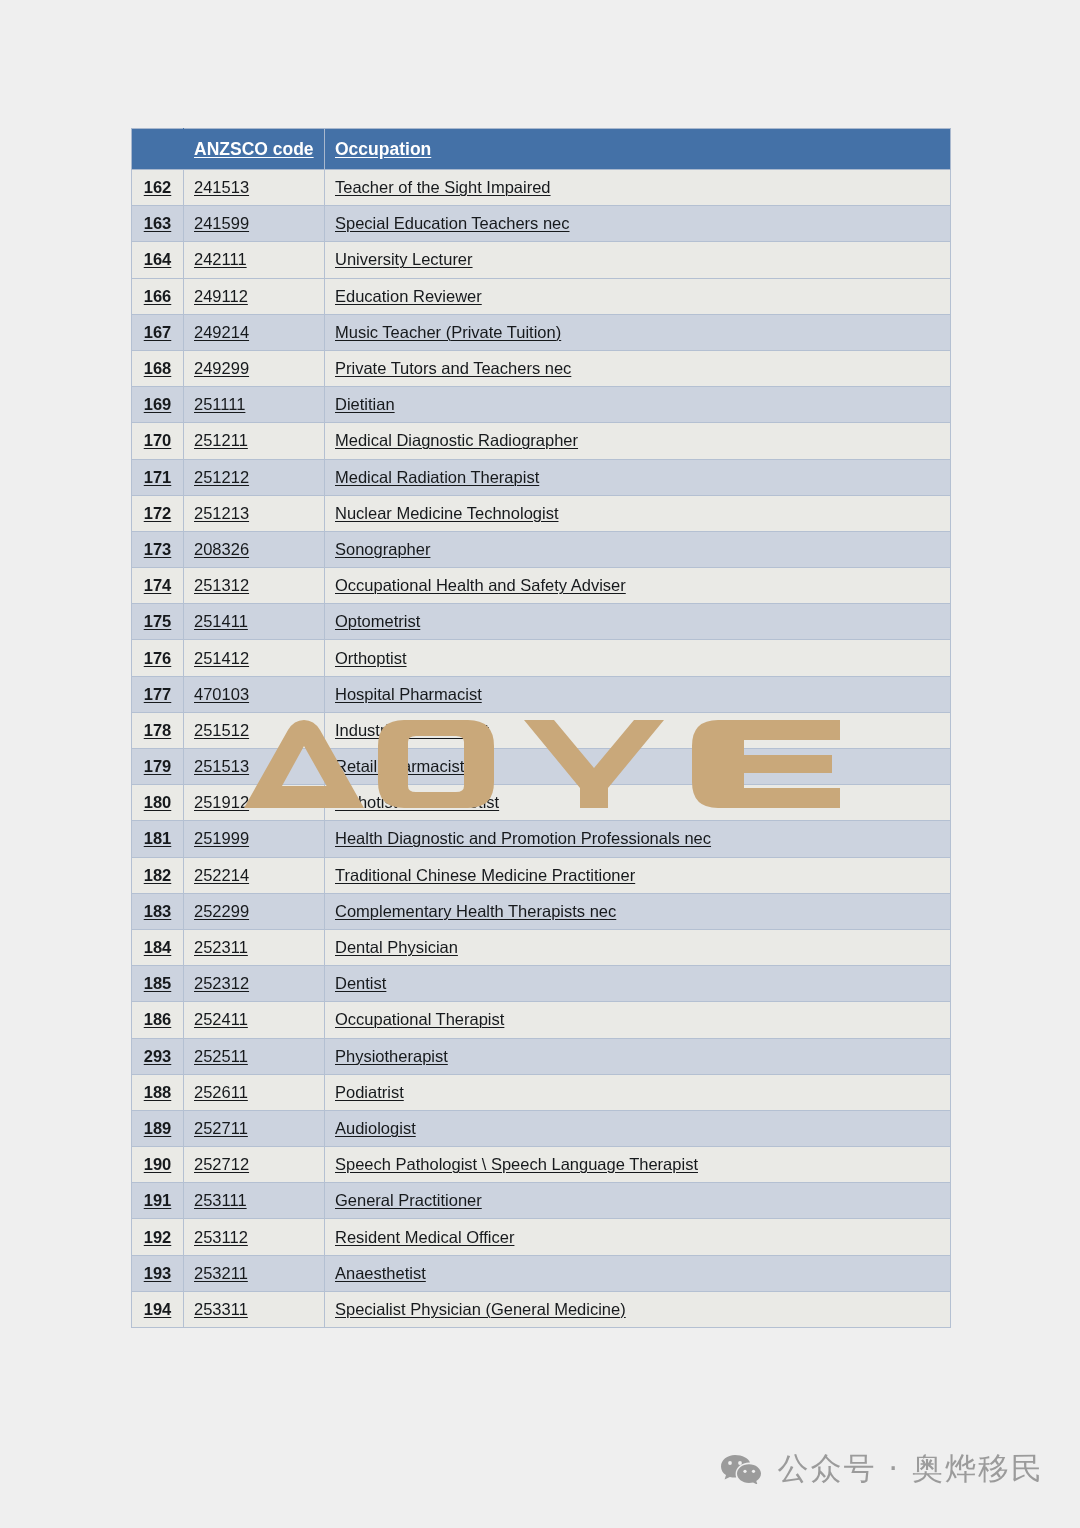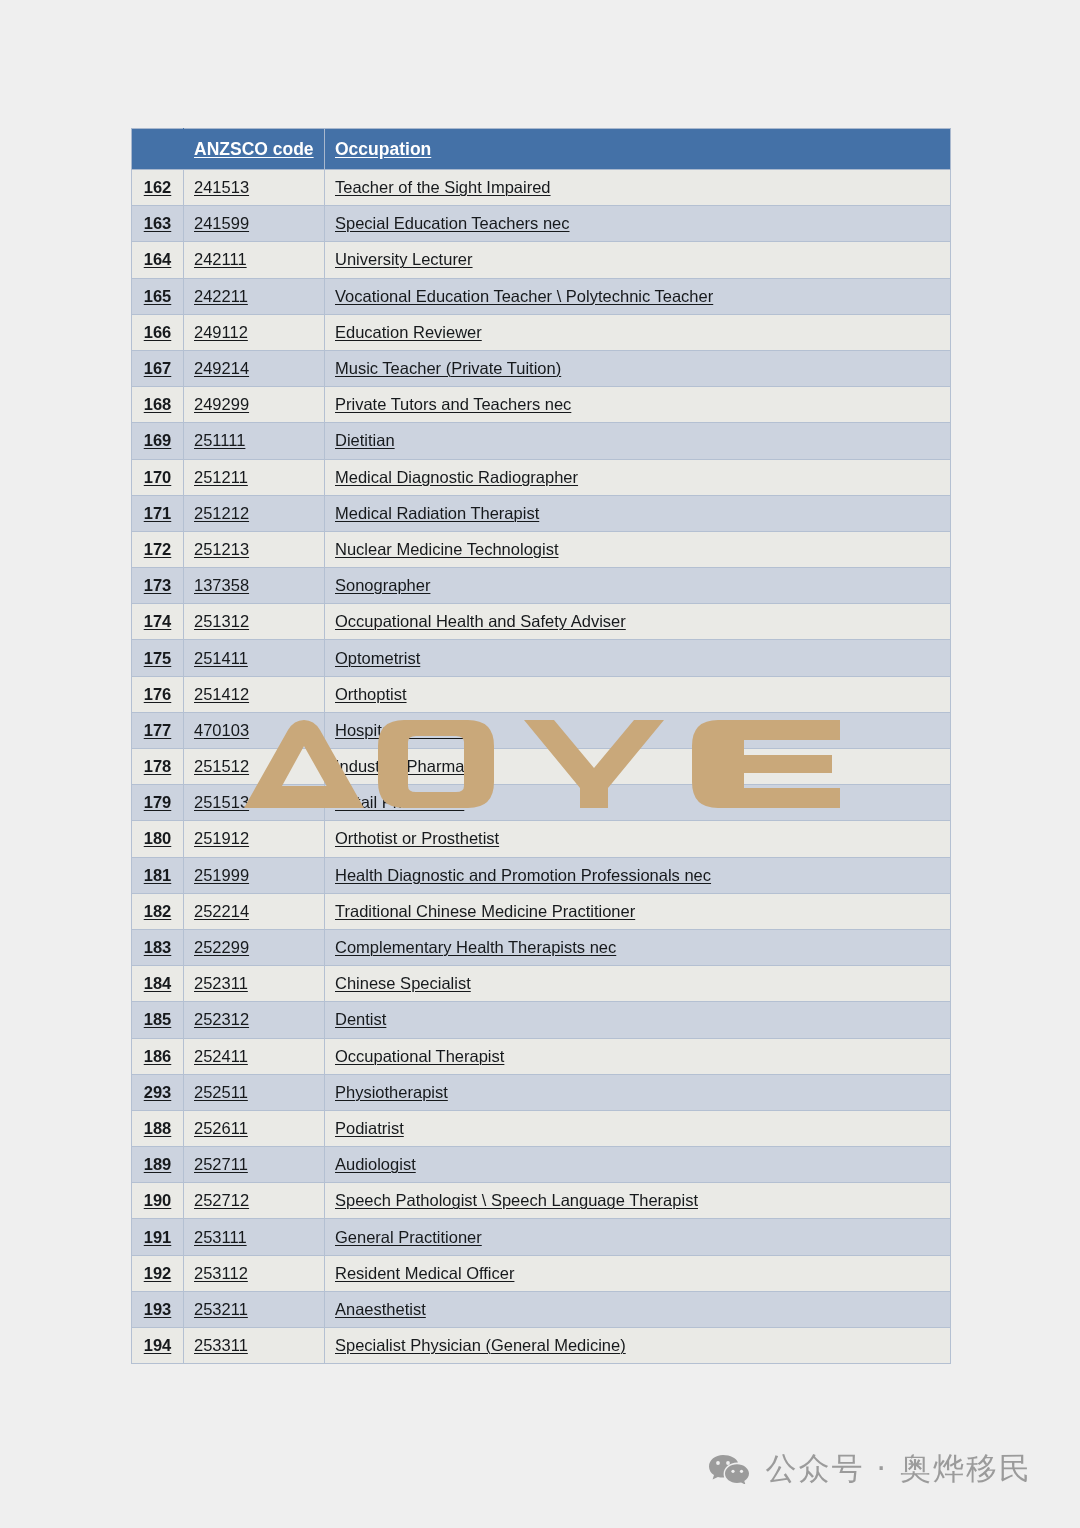--- a/index.html
+++ b/index.html
@@ -100,21 +100,21 @@
 
   
   .footer {
     position: absolute;
     left: 0;
     top: 1448px;
     width: 1080px;
     display: flex;
     justify-content: flex-end;
     align-items: center;
-    padding-right: 48px;
+    padding-right: 36px;
   }
   .footer .wechat-icon {
     width: 40px;
     height: 30px;
     margin-right: 16px;
     flex: none;
   }
   .footer .wechat-icon svg { display: block; }
   .footer .footer-text {
     font-family: "DejaVu Sans", sans-serif;
@@ -158,25 +158,20 @@
           <tr class="even">
             <td class="idx"><span class="u">163</span></td>
             <td class="code"><span class="u">241599</span></td>
             <td class="occ"><span class="u">Special Education Teachers nec</span></td>
           </tr>
           <tr class="odd">
             <td class="idx"><span class="u">164</span></td>
             <td class="code"><span class="u">242111</span></td>
             <td class="occ"><span class="u">University Lecturer</span></td>
           </tr>
-          <tr class="even">
-            <td class="idx"><span class="u">165</span></td>
-            <td class="code"><span class="u">242211</span></td>
-            <td class="occ"><span class="u">Vocational Education Teacher \ Polytechnic Teacher</span></td>
-          </tr>
           <tr class="odd">
             <td class="idx"><span class="u">166</span></td>
             <td class="code"><span class="u">249112</span></td>
             <td class="occ"><span class="u">Education Reviewer</span></td>
           </tr>
           <tr class="even">
             <td class="idx"><span class="u">167</span></td>
             <td class="code"><span class="u">249214</span></td>
             <td class="occ"><span class="u">Music Teacher (Private Tuition)</span></td>
           </tr>
@@ -200,21 +195,21 @@
             <td class="code"><span class="u">251212</span></td>
             <td class="occ"><span class="u">Medical Radiation Therapist</span></td>
           </tr>
           <tr class="odd">
             <td class="idx"><span class="u">172</span></td>
             <td class="code"><span class="u">251213</span></td>
             <td class="occ"><span class="u">Nuclear Medicine Technologist</span></td>
           </tr>
           <tr class="even">
             <td class="idx"><span class="u">173</span></td>
-            <td class="code"><span class="u">137358</span></td>
+            <td class="code"><span class="u">208326</span></td>
             <td class="occ"><span class="u">Sonographer</span></td>
           </tr>
           <tr class="odd">
             <td class="idx"><span class="u">174</span></td>
             <td class="code"><span class="u">251312</span></td>
             <td class="occ"><span class="u">Occupational Health and Safety Adviser</span></td>
           </tr>
           <tr class="even">
             <td class="idx"><span class="u">175</span></td>
             <td class="code"><span class="u">251411</span></td>
@@ -256,21 +251,21 @@
             <td class="occ"><span class="u">Traditional Chinese Medicine Practitioner</span></td>
           </tr>
           <tr class="even">
             <td class="idx"><span class="u">183</span></td>
             <td class="code"><span class="u">252299</span></td>
             <td class="occ"><span class="u">Complementary Health Therapists nec</span></td>
           </tr>
           <tr class="odd">
             <td class="idx"><span class="u">184</span></td>
             <td class="code"><span class="u">252311</span></td>
-            <td class="occ"><span class="u">Chinese Specialist</span></td>
+            <td class="occ"><span class="u">Dental Physician</span></td>
           </tr>
           <tr class="even">
             <td class="idx"><span class="u">185</span></td>
             <td class="code"><span class="u">252312</span></td>
             <td class="occ"><span class="u">Dentist</span></td>
           </tr>
           <tr class="odd">
             <td class="idx"><span class="u">186</span></td>
             <td class="code"><span class="u">252411</span></td>
             <td class="occ"><span class="u">Occupational Therapist</span></td>

